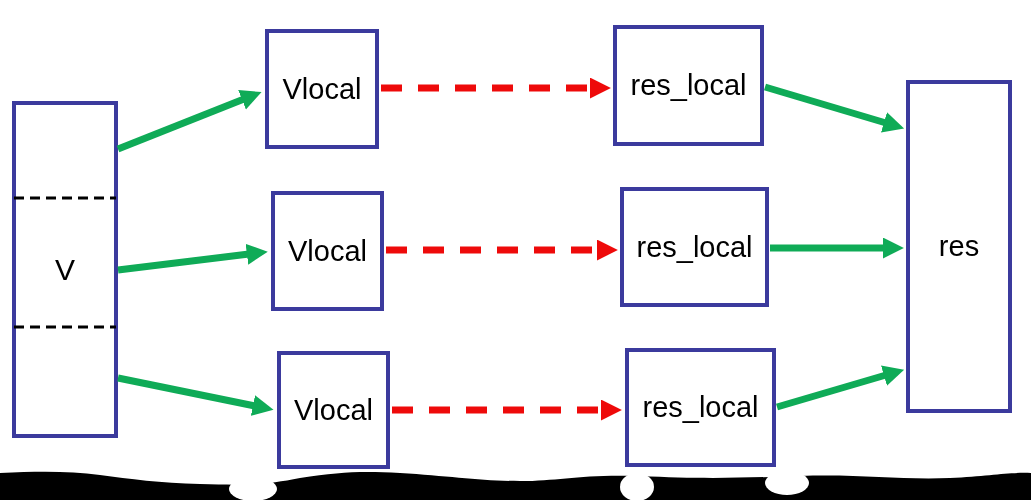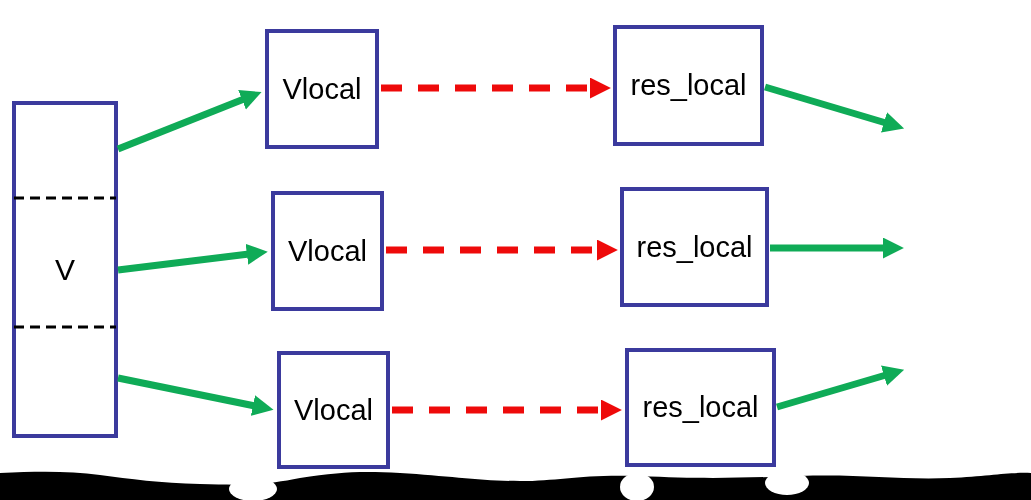--- a/index.html
+++ b/index.html
@@ -52,20 +52,23 @@
   <div class="box" style="left:613px;top:25px;width:151px;height:121px">
     <span class="lbl">res_local</span>
   </div>
   <div class="box" style="left:620px;top:187px;width:149px;height:120px">
     <span class="lbl">res_local</span>
   </div>
   <div class="box" style="left:625px;top:348px;width:151px;height:119px">
     <span class="lbl">res_local</span>
   </div>
 
+  <div class="box" style="left:906px;top:80px;width:106px;height:333px">
+    <span class="lbl">res</span>
+  </div>
 
   <svg class="overlay" viewBox="0 0 1031 500">
     <defs>
       <marker id="head-green" markerWidth="3.2" markerHeight="3.2" refX="0.3" refY="1.5" orient="auto" markerUnits="strokeWidth">
         <path d="M0,0 L3,1.5 L0,3 Z" fill="#0fab57"></path>
       </marker>
       <marker id="head-red" markerWidth="3.2" markerHeight="3.2" refX="0.3" refY="1.5" orient="auto" markerUnits="strokeWidth">
         <path d="M0,0 L3,1.5 L0,3 Z" fill="#ee0a0a"></path>
       </marker>
     </defs>

